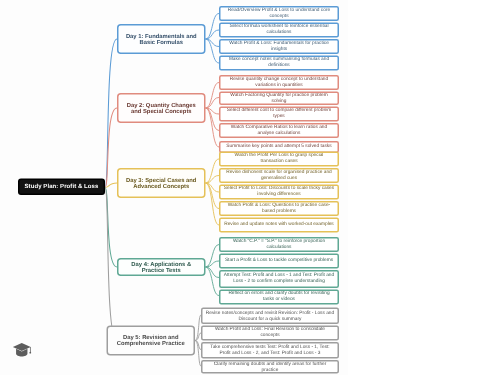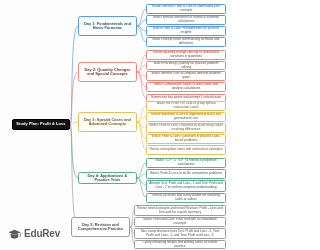--- a/index.html
+++ b/index.html
@@ -256,16 +256,15 @@
 
   <div id="logo">
     <span class="cap">
       <svg viewBox="0 0 24 24" width="13" height="13" aria-hidden="true">
         <path d="M12 3 L23 8 L12 13 L1 8 Z" fill="#3b3b3b"></path>
         <path d="M5 10.2 L5 16.2 C5 18.2 8.4 19.6 12 19.6 C15.6 19.6 19 18.2 19 16.2 L19 10.2 L12 13.6 Z" fill="#3b3b3b"></path>
         <rect x="22.1" y="8" width="0.9" height="6.4" fill="#3b3b3b"></rect>
         <circle cx="22.55" cy="15" r="1.15" fill="#3b3b3b"></circle>
       </svg>
     </span>
-    <span class="brand">EduRev</span>
   </div>
 
 </div>
 
 </body></html>

